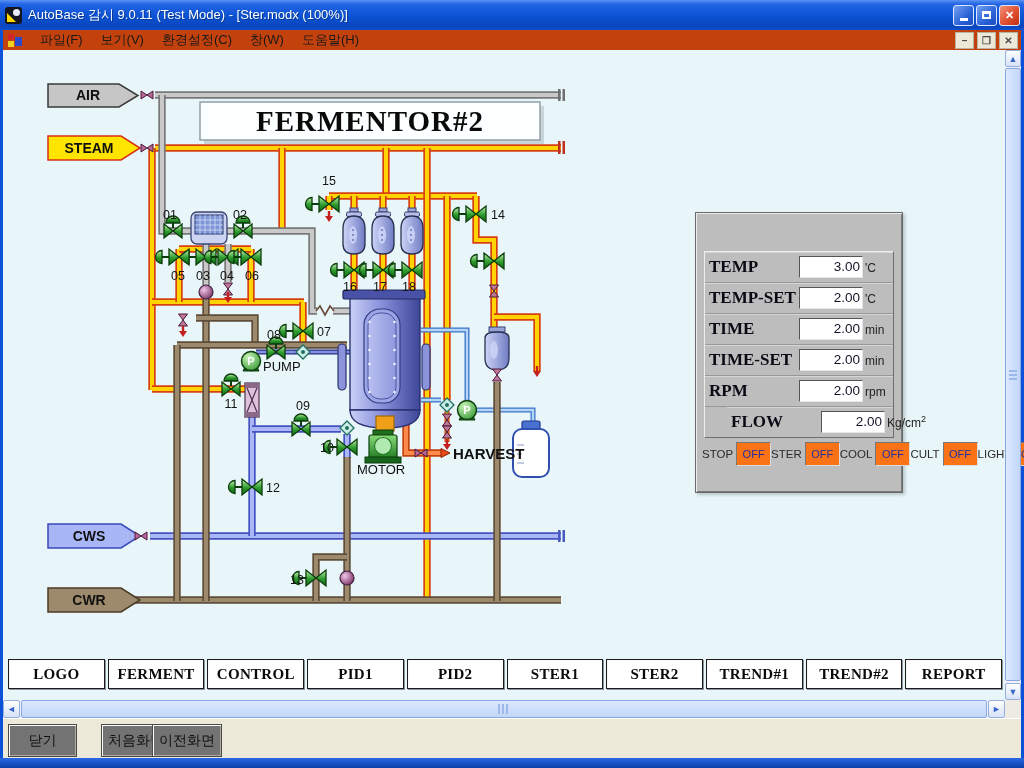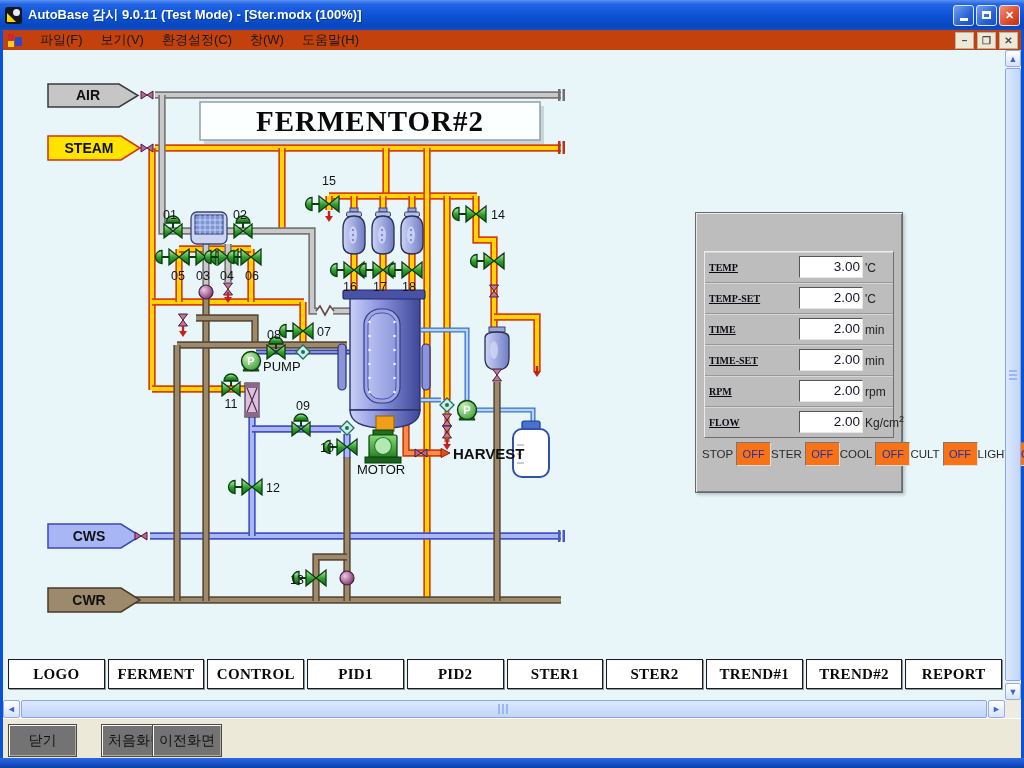--- a/index.html
+++ b/index.html
@@ -5,21 +5,21 @@
   html,body{margin:0;padding:0;}
   body{width:1024px;height:768px;position:relative;overflow:hidden;background:#0b52d8;
        font-family:"Liberation Sans",sans-serif;}
   
   .titlebar{position:absolute;left:0;top:0;width:1024px;height:30px;
     background:linear-gradient(180deg,#5a92f4 0%,#2264e4 14%,#0c52d4 55%,#0a46bc 88%,#0d4fd0 100%);
     display:flex;align-items:center;padding-left:5px;box-sizing:border-box;gap:6px;}
   .app-icon{width:17px;height:17px;background:#16161e;border-radius:3px;position:relative;flex:0 0 auto;}
   .app-icon::before{content:"";position:absolute;left:2px;bottom:2px;border-left:9px solid #ffd800;border-top:9px solid transparent;}
   .app-icon::after{content:"";position:absolute;right:2px;top:2px;width:7px;height:7px;border-radius:50%;background:#e8ecf8;}
-  .title-text{color:#fff;font-weight:bold;font-size:13px;text-shadow:1px 1px 0 #083a90;white-space:nowrap;flex:1;}
+  .title-text{color:#fff;font-weight:normal;font-size:13px;text-shadow:1px 1px 0 #083a90;white-space:nowrap;flex:1;}
   .win-btns{display:flex;gap:2px;margin-right:4px;}
   .wbtn{width:21px;height:21px;border-radius:3px;border:1px solid #dce6fc;color:#fff;
         display:flex;align-items:center;justify-content:center;font-size:11px;font-weight:bold;box-sizing:border-box;}
   .wbtn.b-min,.wbtn.b-max{background:linear-gradient(135deg,#76a0f0,#2a64d8 60%,#1a4cc0);}
   .wbtn.b-close{background:linear-gradient(135deg,#f09078,#e05030 55%,#c03010);}
   .wbtn .mingl{width:8px;height:3px;background:#fff;margin-top:9px;}
   .wbtn .maxgl{width:9px;height:8px;border:2px solid #fff;border-top-width:3px;box-sizing:border-box;}
   .menubar{position:absolute;left:3px;top:30px;width:1018px;height:20px;background:#c2410c;
     display:flex;align-items:center;font-size:13px;color:#1a1a1a;}
   .mdoc{width:15px;height:13px;position:relative;margin:0 8px 0 5px;flex:0 0 auto;}
@@ -52,22 +52,22 @@
   .pipe[data-pipe=orange]{stroke:#ff8a4a;}     .pipe-casing[data-pipe=orange]{stroke:#c44410;}
   
   .ster-panel{position:absolute;left:692px;top:162px;width:208px;height:281px;background:#bdbdbd;
     border:1px solid #6a6a6a;box-shadow:inset 1px 1px 0 #ececec,inset -1px -1px 0 #7a7a7a,2px 2px 3px rgba(40,60,70,.25);
     font-family:"Liberation Serif",serif;box-sizing:border-box;}
   .ster-header{height:31px;line-height:31px;text-align:center;font-weight:bold;font-size:15px;color:#101020;
     border-bottom:2px groove #e0e0e0;letter-spacing:.5px;}
   .ster-rows{position:absolute;left:8px;top:38px;right:8px;
     border-top:1px solid #ececec;border-left:1px solid #ececec;border-right:1px solid #6e6e6e;border-bottom:1px solid #6e6e6e;}
   .prow{height:30px;display:flex;align-items:center;padding:0 4px;border-bottom:1px solid #989898;box-shadow:inset 0 1px 0 #d6d6d6;}
-  .prow:last-child{border-bottom:none;}
-  .plabel{font-weight:bold;font-size:10px;color:#0a0a14;width:90px;flex:0 0 auto;text-decoration:underline;}
+  .prow:last-child{border-bottom:none;margin-left:22px;}
+  .plabel{font-weight:bold;font-size:17px;color:#0a0a14;width:90px;flex:0 0 auto;}
   .pval{width:60px;height:20px;background:#fff;border:1px solid;border-color:#555 #e6e6e6 #e6e6e6 #555;
     font-family:"Liberation Sans",sans-serif;font-size:13.5px;line-height:20px;text-align:right;
     padding-right:2px;color:#141428;flex:0 0 auto;box-sizing:content-box;}
   .punit{font-family:"Liberation Sans",sans-serif;font-size:12px;color:#222;margin-left:2px;}
   .punit sup{font-size:9px;}
   .ster-switches{position:absolute;left:4px;right:4px;top:229px;display:flex;justify-content:space-between;padding:0 2px;}
   .swcol{display:flex;flex-direction:row;align-items:center;gap:3px;}
   .swlabel{font-family:"Liberation Sans",sans-serif;font-size:11.5px;color:#2a2a2a;}
   .swbtn{width:33px;height:22px;background:#f97316;border:1px solid;border-color:#777 #ddd #ddd #777;
     color:#2030a0;font-family:"Liberation Sans",sans-serif;font-size:11px;

